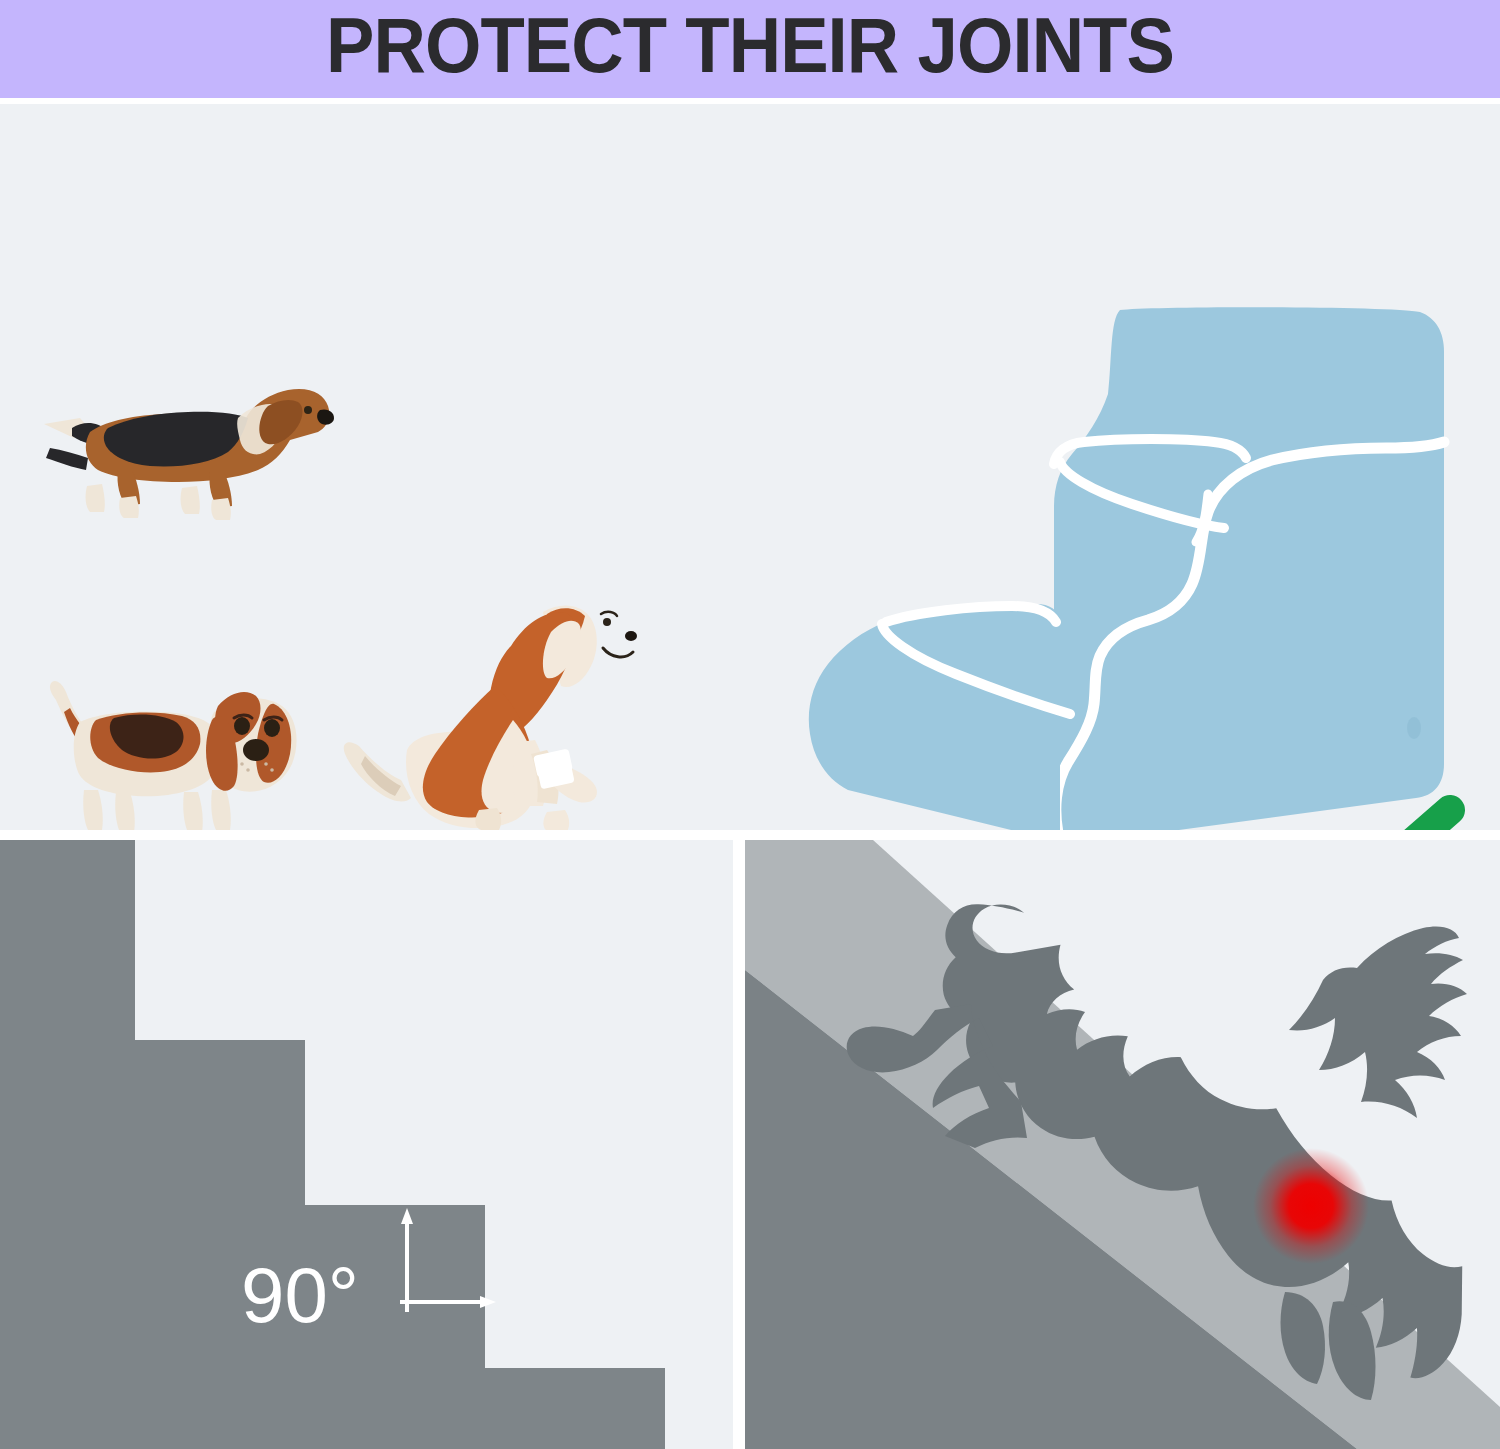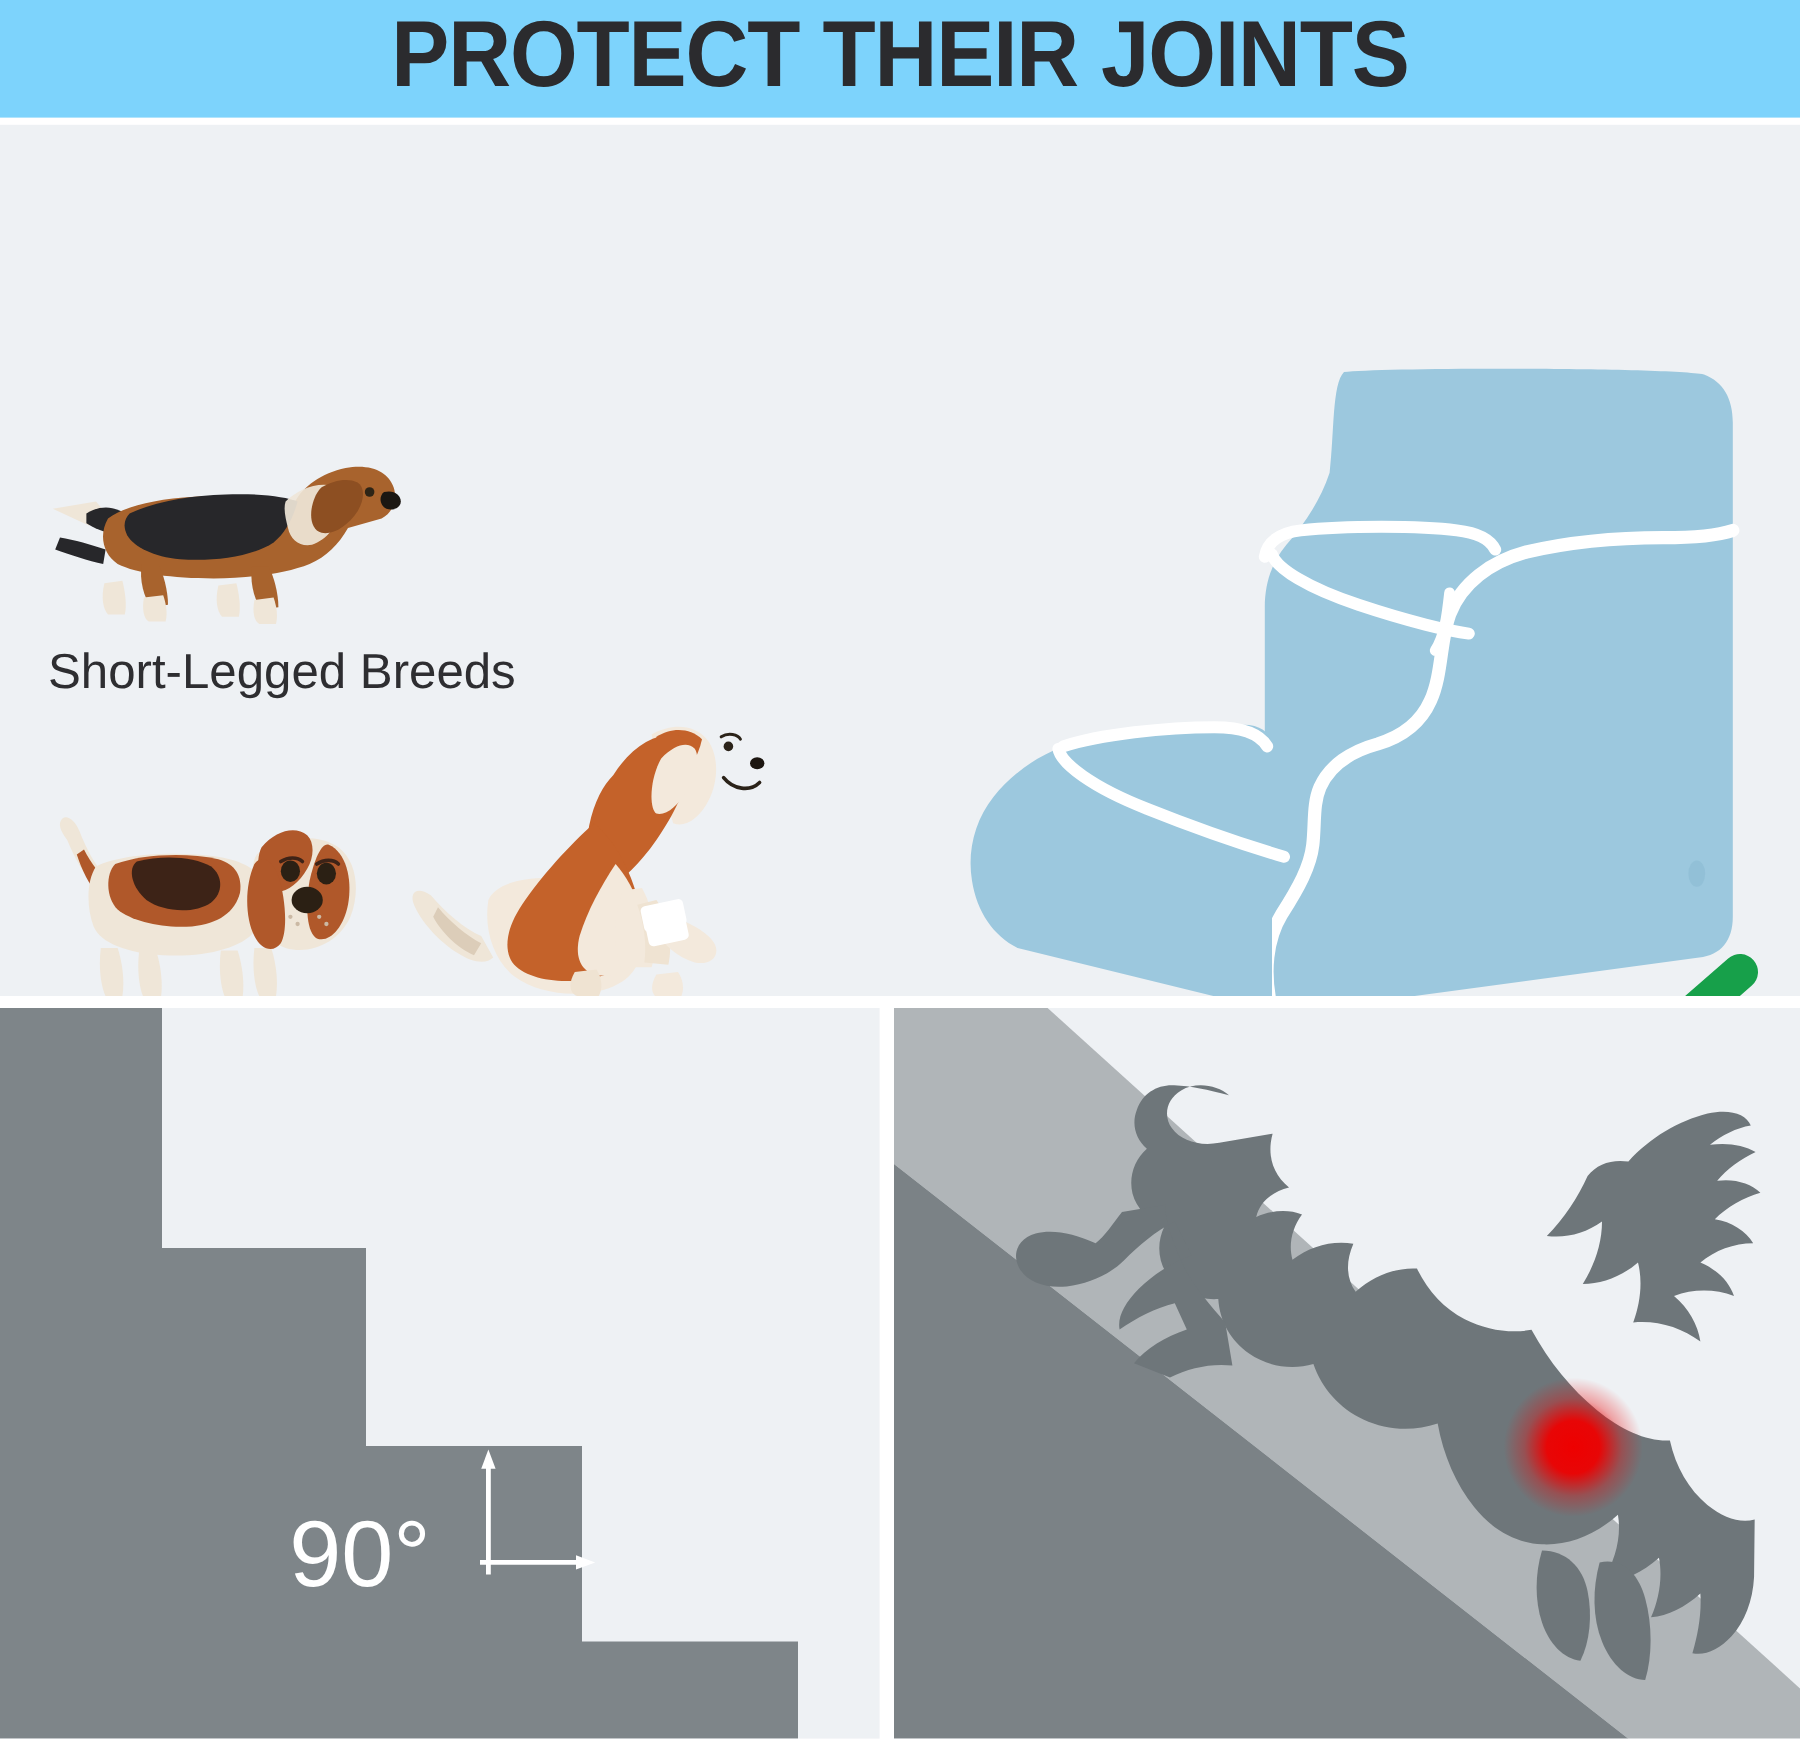--- a/index.html
+++ b/index.html
@@ -1,20 +1,20 @@
 <!DOCTYPE html>
 <html><head>
 <meta charset="utf-8">
 <style>
   html,body{margin:0;padding:0;background:#ffffff;}
   body{width:1500px;height:1449px;position:relative;overflow:hidden;
        font-family:"Liberation Sans","DejaVu Sans",sans-serif;}
 
   
-  .title-bar{position:absolute;left:0;top:0;width:1500px;height:98px;background:#7dd3fc;}
+  .title-bar{position:absolute;left:0;top:0;width:1500px;height:98px;background:#c4b5fd;}
   .title{position:absolute;left:0;top:-4px;width:1500px;text-align:center;
          font-size:78px;font-weight:bold;letter-spacing:-1px;color:#2b2b2e;
          line-height:98px;white-space:nowrap;
          transform:scaleX(0.93);transform-origin:center;}
 
   
   .panel{position:absolute;background:#eef1f4;overflow:hidden;}
   #panel-top   {left:0;   top:104px;  width:1500px;height:726px;}
   #panel-bl    {left:0;   top:840px;  width:733px; height:609px;}
   #panel-br    {left:745px;top:840px; width:755px; height:609px;}
@@ -75,21 +75,20 @@
                C258,72 246,80 236,78 C228,76 226,66 228,56 C230,48 232,44 236,40 Z" fill="#8d4f22"></path>
       <circle cx="276" cy="44" r="4" fill="#2d2416"></circle>
       <path d="M288,44 C296,42 302,46 302,52 C302,57 296,60 290,58 C285,56 283,48 288,44 Z" fill="#1b1712"></path>
       <path d="M86,104 C84,118 88,132 94,140 L108,138 C108,126 104,112 100,104 Z" fill="#a8632d"></path>
       <path d="M88,132 C86,142 88,150 92,152 L106,152 C108,144 106,136 104,130 Z" fill="#efe6d8"></path>
       <path d="M178,106 C176,120 180,134 186,142 L200,140 C200,128 196,114 192,106 Z" fill="#a8632d"></path>
       <path d="M180,134 C178,144 180,152 184,154 L198,154 C200,146 198,138 196,132 Z" fill="#efe6d8"></path>
       <path d="M56,92 C44,88 30,84 18,82 L14,92 C26,96 42,102 54,104 Z" fill="#27272a"></path>
     </svg>
   </div>
-  <div class="dog-label" id="label-short">Short-Legged Breeds</div>
 
   <div class="art" id="dog-senior">
     <svg viewBox="0 0 280 180" width="280" height="180">
       <path d="M20,40 C14,32 12,26 16,22 C20,19 26,23 30,32
                C36,48 44,62 52,70 L44,80 C34,70 26,54 20,40 Z" fill="#efe6d8"></path>
       <path d="M34,48 C40,60 48,70 56,76 L48,88 C38,78 32,64 28,52 Z" fill="#b0582a"></path>
       <path d="M44,62 C60,54 92,50 126,52 C150,53 168,58 176,66
                C182,76 182,104 176,116 C166,130 134,138 100,136
                C70,134 48,126 42,112 C36,96 36,74 44,62 Z" fill="#efe6d8"></path>
       <path d="M60,60 C82,52 118,50 146,56 C160,60 166,70 164,84

